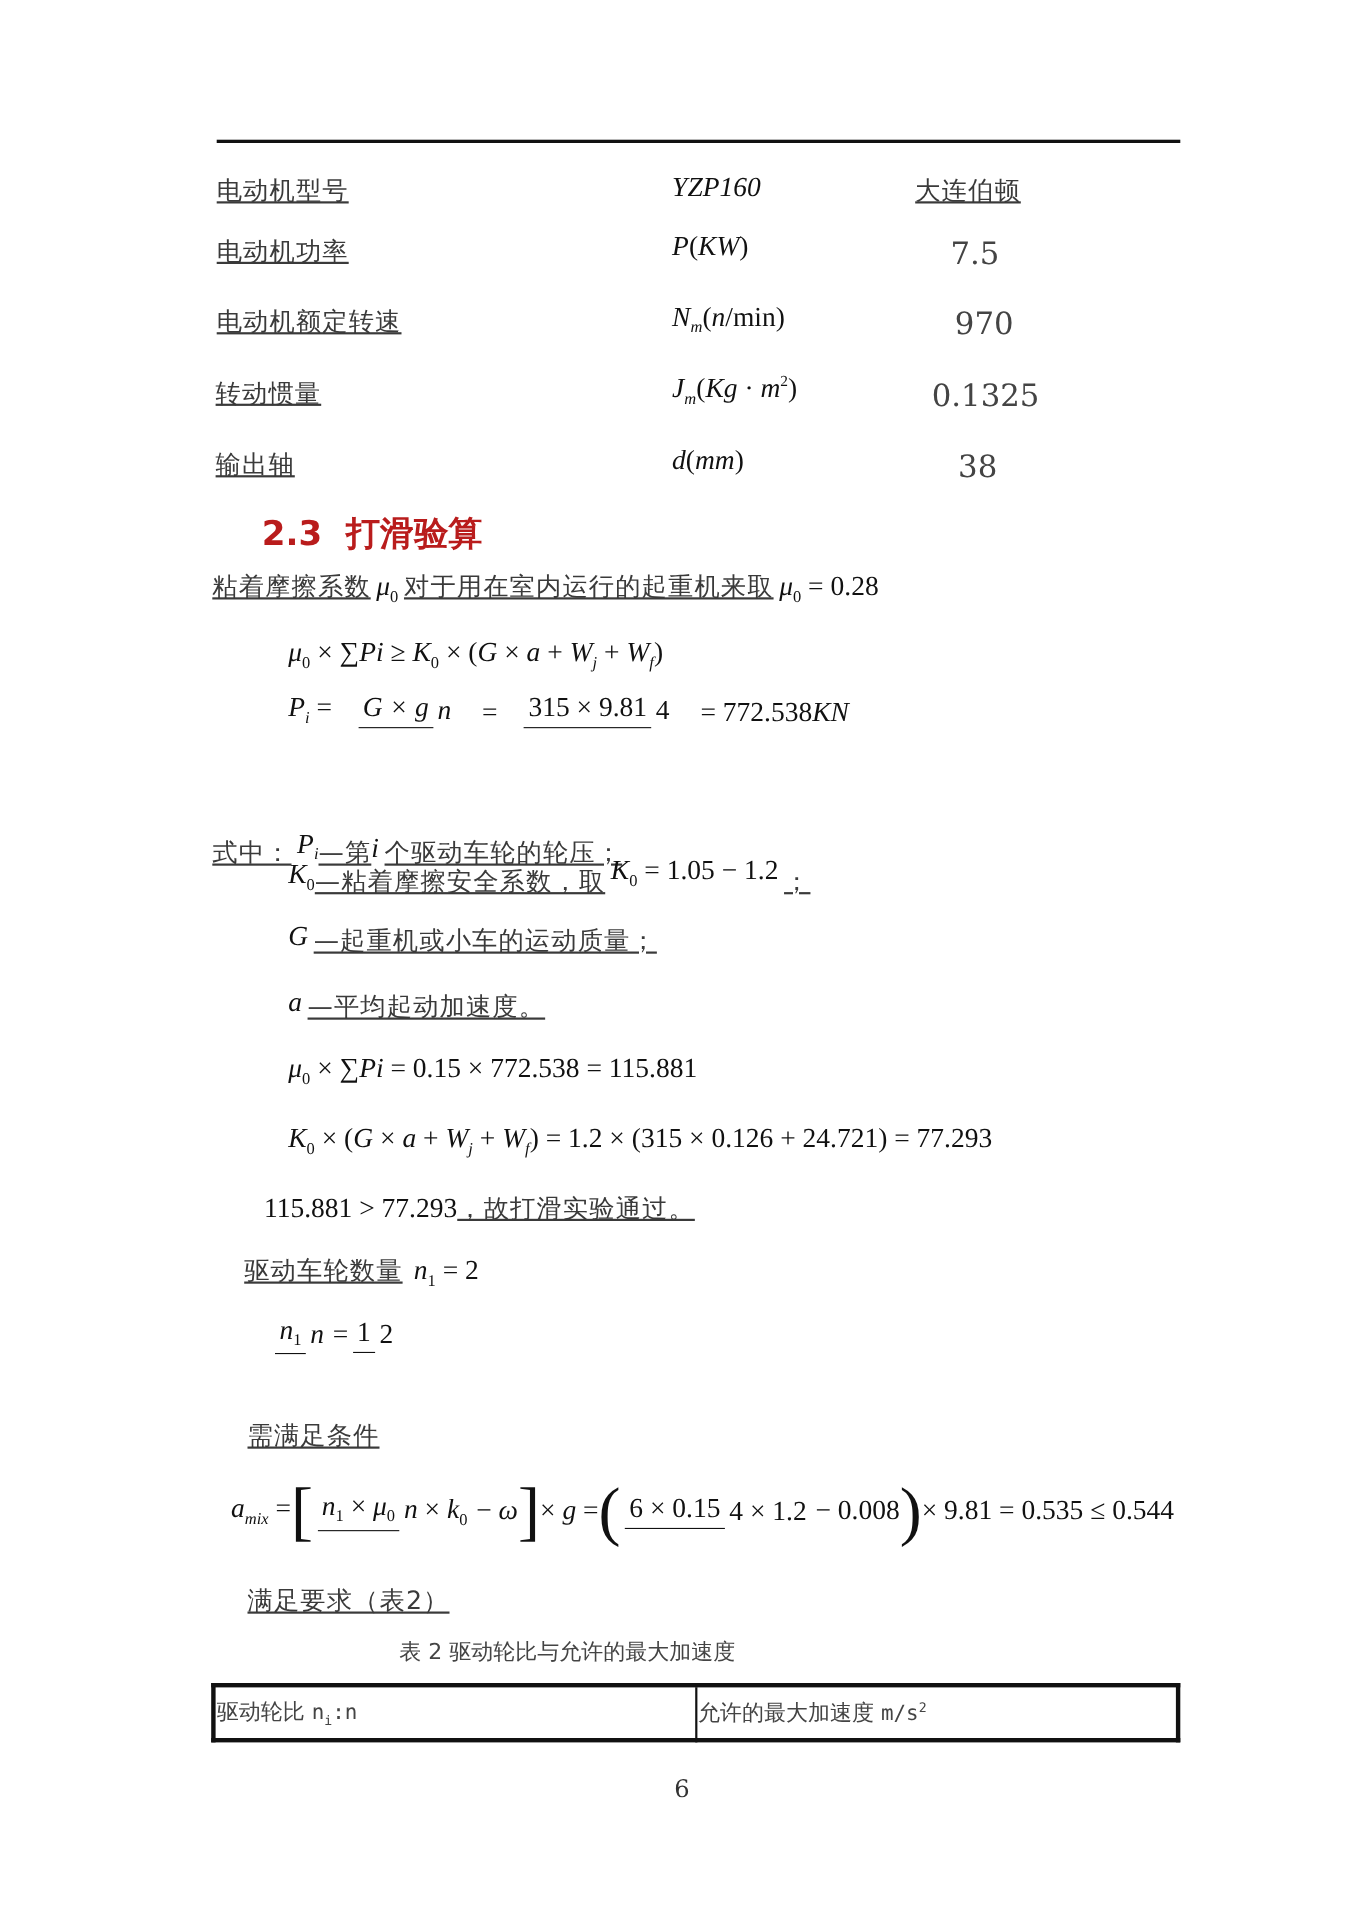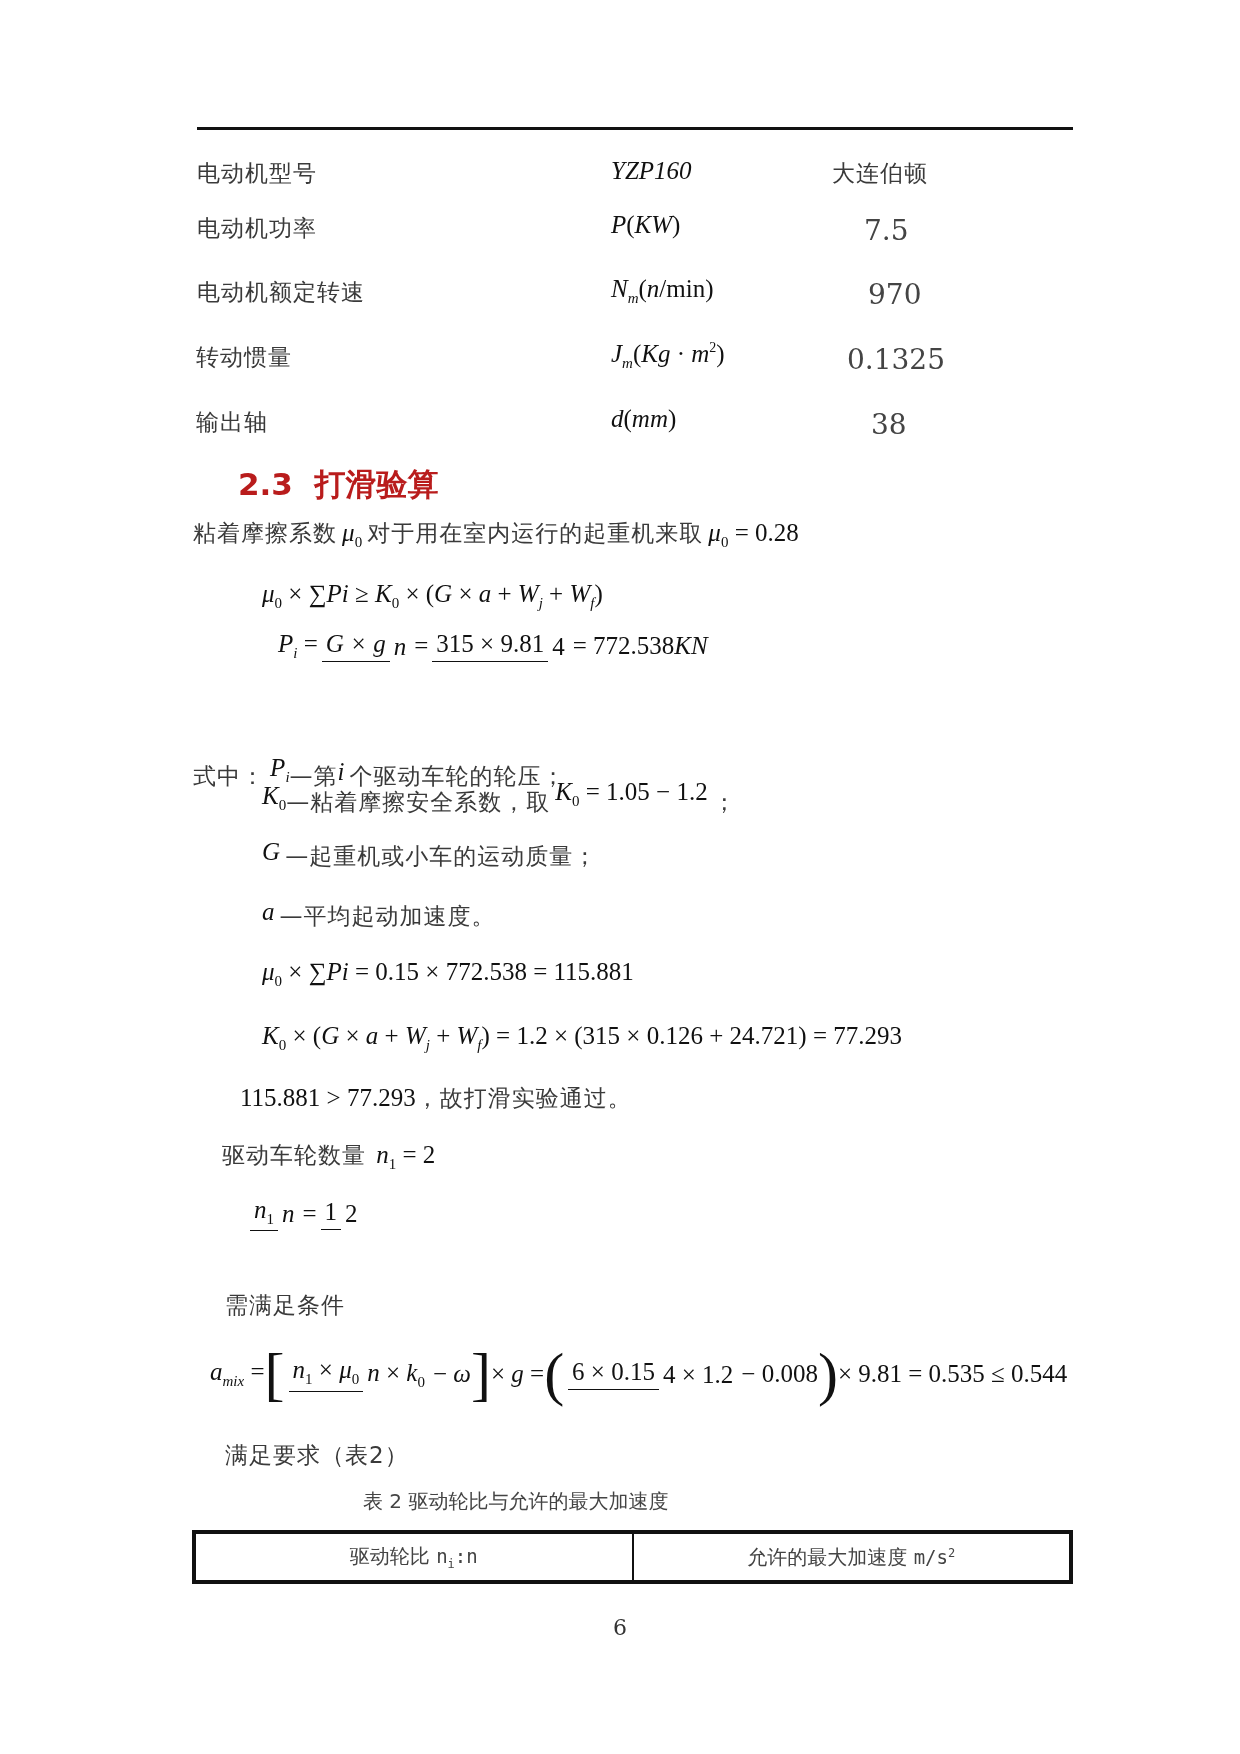--- a/index.html
+++ b/index.html
@@ -1,34 +1,34 @@
 <!DOCTYPE html>
 <html><head>
 <meta charset="utf-8">
 <style>
   html, body { margin: 0; padding: 0; background: #ffffff; }
   body { width: 1240px; height: 1754px; position: relative; overflow: hidden;
          font-family: "DejaVu Serif", "Liberation Serif", serif; color: #222; }
   .abs { position: absolute; white-space: nowrap; }
-  .cn { font-family: "DejaVu Sans", "Liberation Sans", sans-serif; font-size: 23px; color: #3a3a3a; letter-spacing: 1px; }
+  .cn { font-family: "DejaVu Sans", "Liberation Sans", sans-serif; font-size: 23px; color: #3a3a3a; letter-spacing: 1px; text-decoration: underline; }
   .m { font-family: "Liberation Serif", "DejaVu Serif", serif; font-size: 25px; color: #111; }
   .i { font-style: italic; }
   .sub { font-size: 15px; vertical-align: -6px; font-style: normal; }
   .subi { font-size: 15px; vertical-align: -6px; font-style: italic; }
   .sup { font-size: 14px; vertical-align: 10px; }
   .rule { position: absolute; left: 197px; top: 127px; width: 876px; height: 3px; background: #111; }
   .val { font-family: "DejaVu Serif", "Liberation Serif", serif; font-size: 28px; color: #444; }
   .heading { font-family: "DejaVu Sans", "Liberation Sans", sans-serif; font-weight: bold; font-size: 31px; color: #b91c1c; }
   .frac { display: inline-flex; flex-direction: row; align-items: center; vertical-align: middle; margin: 0 4px; }
   .frac .num { padding: 0 4px 2px; border-bottom: 1.5px solid #111; line-height: 1.15; }
   .frac .den { padding: 2px 4px 0; line-height: 1.15; }
   .brk { font-size: 60px; font-weight: 100; vertical-align: middle; line-height: 1; }
   .caption { font-family: "DejaVu Sans", "Liberation Sans", sans-serif; font-size: 20px; color: #444; }
   table.t2 { position: absolute; left: 192px; top: 1530px; width: 881px; height: 54px; border-collapse: collapse; border: 4px solid #111; }
-  table.t2 td { border: 2px solid #111; text-align: center; font-family: "DejaVu Sans", "Liberation Sans", sans-serif; font-size: 20px; color: #444; width: 50%; }
+  table.t2 td { border: 2px solid #111; text-align: left; font-family: "DejaVu Sans", "Liberation Sans", sans-serif; font-size: 20px; color: #444; width: 50%; }
   .mono { font-family: "DejaVu Sans Mono", "Liberation Mono", monospace; font-size: 19px; }
   .pageno { font-family: "DejaVu Serif", serif; font-size: 22px; color: #333; }
 </style>
 </head>
 <body>
 
 <div class="rule"></div>
 
 <div>
   <div class="abs cn" style="left:197px; top:158px;">电动机型号</div>
@@ -61,21 +61,21 @@
   <span class="cn">粘着摩擦系数</span>
   <span class="m"><span class="i">μ</span><span class="sub">0</span></span>
   <span class="cn">对于用在室内运行的起重机来取</span>
   <span class="m"><span class="i">μ</span><span class="sub">0</span> = <span>0.28</span></span>
 </div>
 
 <div class="abs m" style="left:262px; top:580px;">
   <span class="i">μ</span><span class="sub">0</span> × ∑<span class="i">Pi</span> ≥ <span class="i">K</span><span class="sub">0</span> × (<span class="i">G</span> × <span class="i">a</span> + <span class="i">W</span><span class="subi">j</span> + <span class="i">W</span><span class="subi">f</span>)
 </div>
 
-<div class="abs m" style="left:278px; top:630px; display:flex; align-items:center;">
+<div class="abs m" style="left:262px; top:630px; display:flex; align-items:flex-end;gap:20px;">
   <span><span class="i">P</span><span class="subi">i</span> =</span>
   <span class="frac">
       <span class="num i">G × g</span>
       <span class="den i">n</span>
     </span>
   <span>=</span>
   <span class="frac">
       <span class="num">315 × 9.81</span>
       <span class="den">4</span>
     </span>

